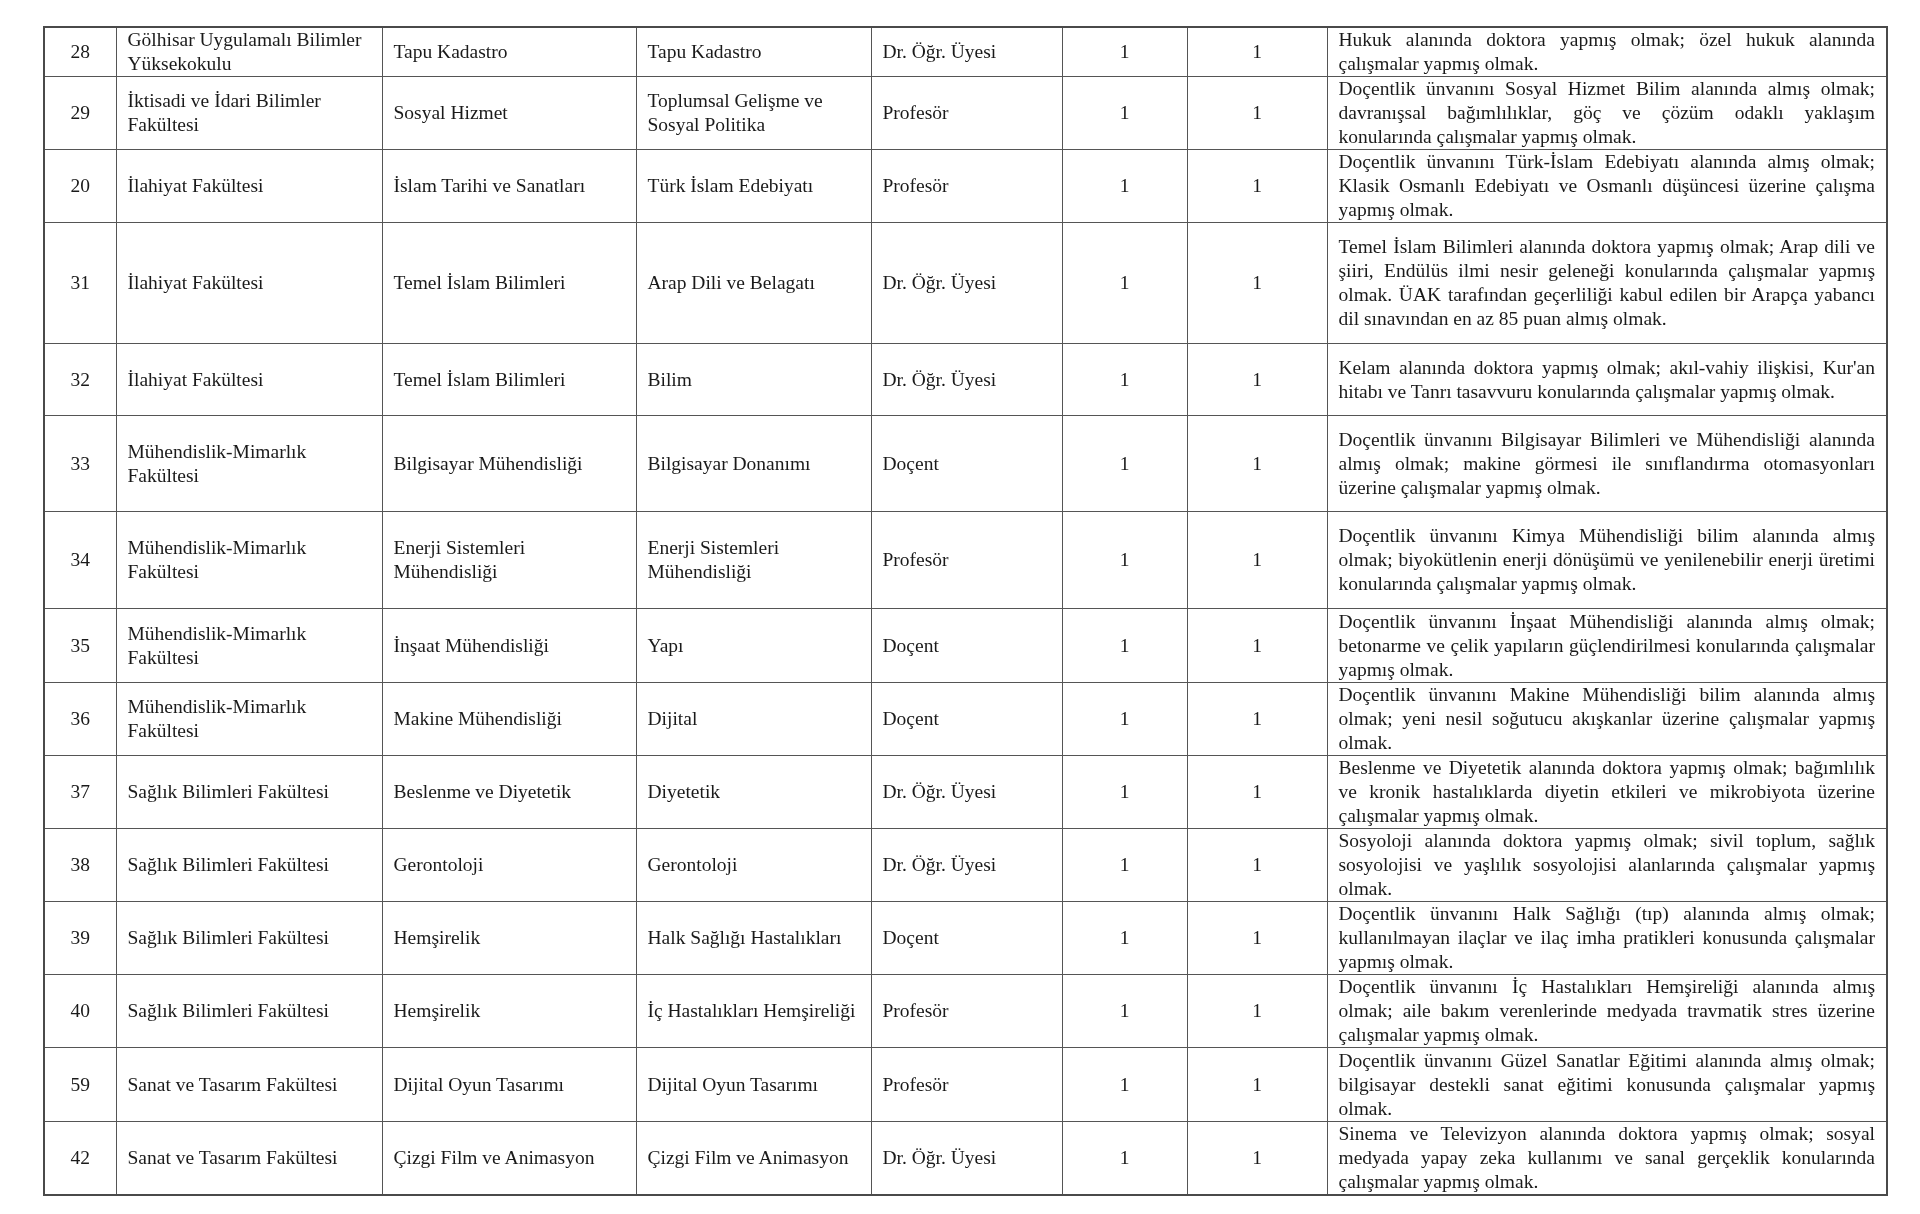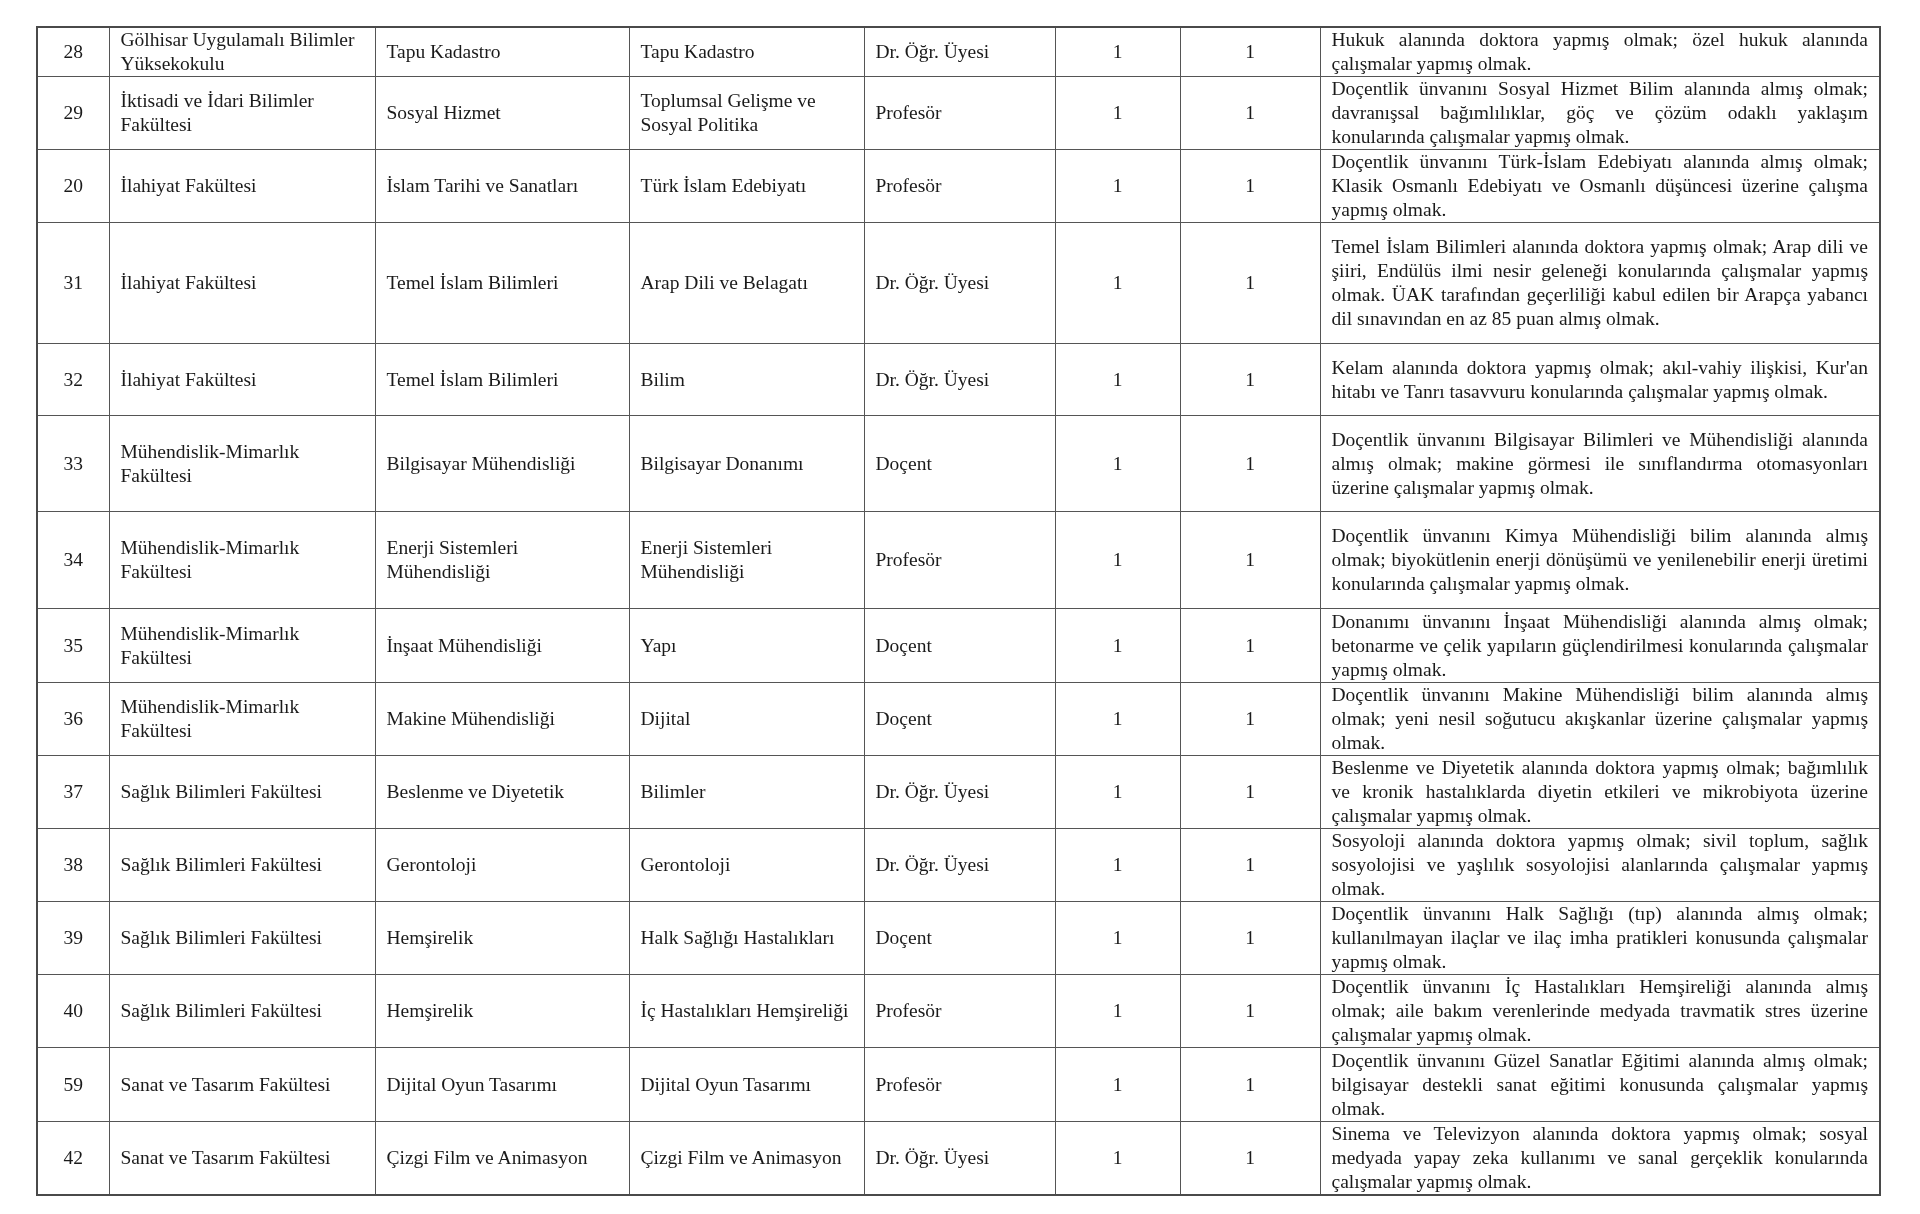--- a/index.html
+++ b/index.html
@@ -10,21 +10,21 @@
       height: 1214px;
       overflow: hidden;
     }
     body {
       font-family: "Liberation Serif", "DejaVu Serif", serif;
       color: #1a1a1a;
       position: relative;
     }
     table.positions {
       position: absolute;
-      left: 36px;
+      left: 43px;
       top: 26px;
       width: 1843px;
       border-collapse: collapse;
       table-layout: fixed;
       border: 2px solid #4a4a4a;
     }
     table.positions td {
       border: 1.5px solid #555;
       padding: 0 11px;
       font-size: 19.5px;
@@ -144,37 +144,37 @@
     <td class="c-req">Doçentlik ünvanını Kimya Mühendisliği bilim alanında almış olmak; biyokütlenin enerji dönüşümü ve yenilenebilir enerji üretimi konularında çalışmalar yapmış olmak.</td>
   </tr>
       <tr class="r35">
     <td class="c-no">35</td>
     <td class="c-unit">Mühendislik-Mimarlık Fakültesi</td>
     <td class="c-dept">İnşaat Mühendisliği</td>
     <td class="c-div">Yapı</td>
     <td class="c-title">Doçent</td>
     <td class="c-count">1</td>
     <td class="c-count">1</td>
-    <td class="c-req">Donanımı ünvanını İnşaat Mühendisliği alanında almış olmak; betonarme ve çelik yapıların güçlendirilmesi konularında çalışmalar yapmış olmak.</td>
+    <td class="c-req">Doçentlik ünvanını İnşaat Mühendisliği alanında almış olmak; betonarme ve çelik yapıların güçlendirilmesi konularında çalışmalar yapmış olmak.</td>
   </tr>
       <tr class="r36">
     <td class="c-no">36</td>
     <td class="c-unit">Mühendislik-Mimarlık Fakültesi</td>
     <td class="c-dept">Makine Mühendisliği</td>
     <td class="c-div">Dijital</td>
     <td class="c-title">Doçent</td>
     <td class="c-count">1</td>
     <td class="c-count">1</td>
     <td class="c-req">Doçentlik ünvanını Makine Mühendisliği bilim alanında almış olmak; yeni nesil soğutucu akışkanlar üzerine çalışmalar yapmış olmak.</td>
   </tr>
       <tr class="r37">
     <td class="c-no">37</td>
     <td class="c-unit">Sağlık Bilimleri Fakültesi</td>
     <td class="c-dept">Beslenme ve Diyetetik</td>
-    <td class="c-div">Bilimler</td>
+    <td class="c-div">Diyetetik</td>
     <td class="c-title">Dr. Öğr. Üyesi</td>
     <td class="c-count">1</td>
     <td class="c-count">1</td>
     <td class="c-req">Beslenme ve Diyetetik alanında doktora yapmış olmak; bağımlılık ve kronik hastalıklarda diyetin etkileri ve mikrobiyota üzerine çalışmalar yapmış olmak.</td>
   </tr>
       <tr class="r38">
     <td class="c-no">38</td>
     <td class="c-unit">Sağlık Bilimleri Fakültesi</td>
     <td class="c-dept">Gerontoloji</td>
     <td class="c-div">Gerontoloji</td>

